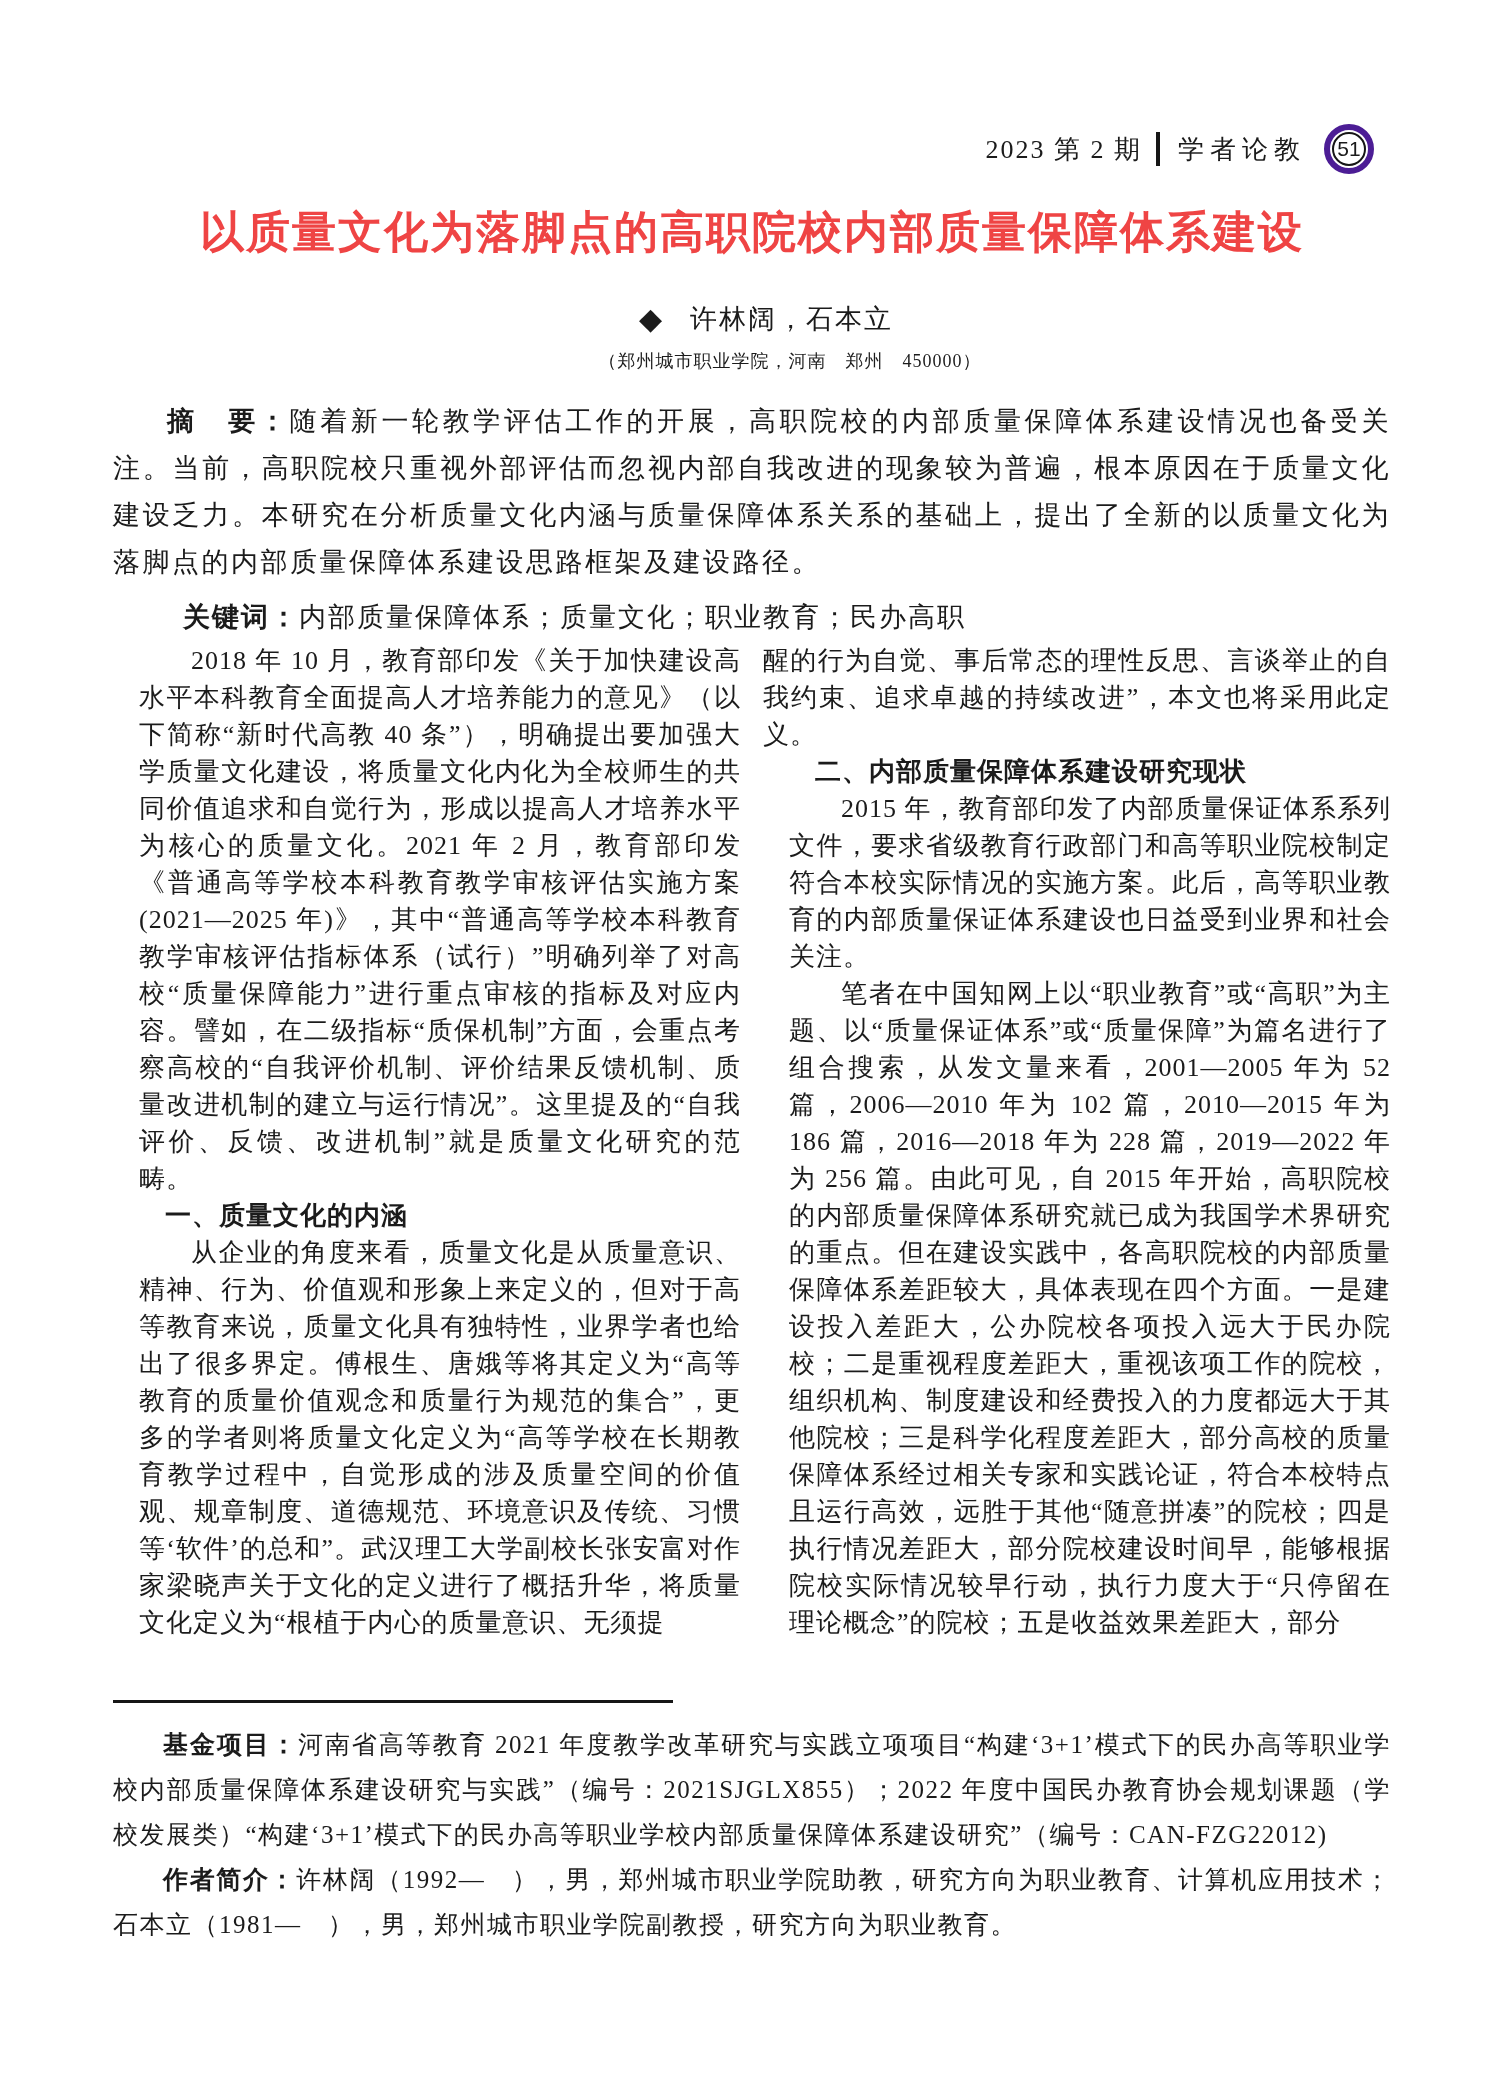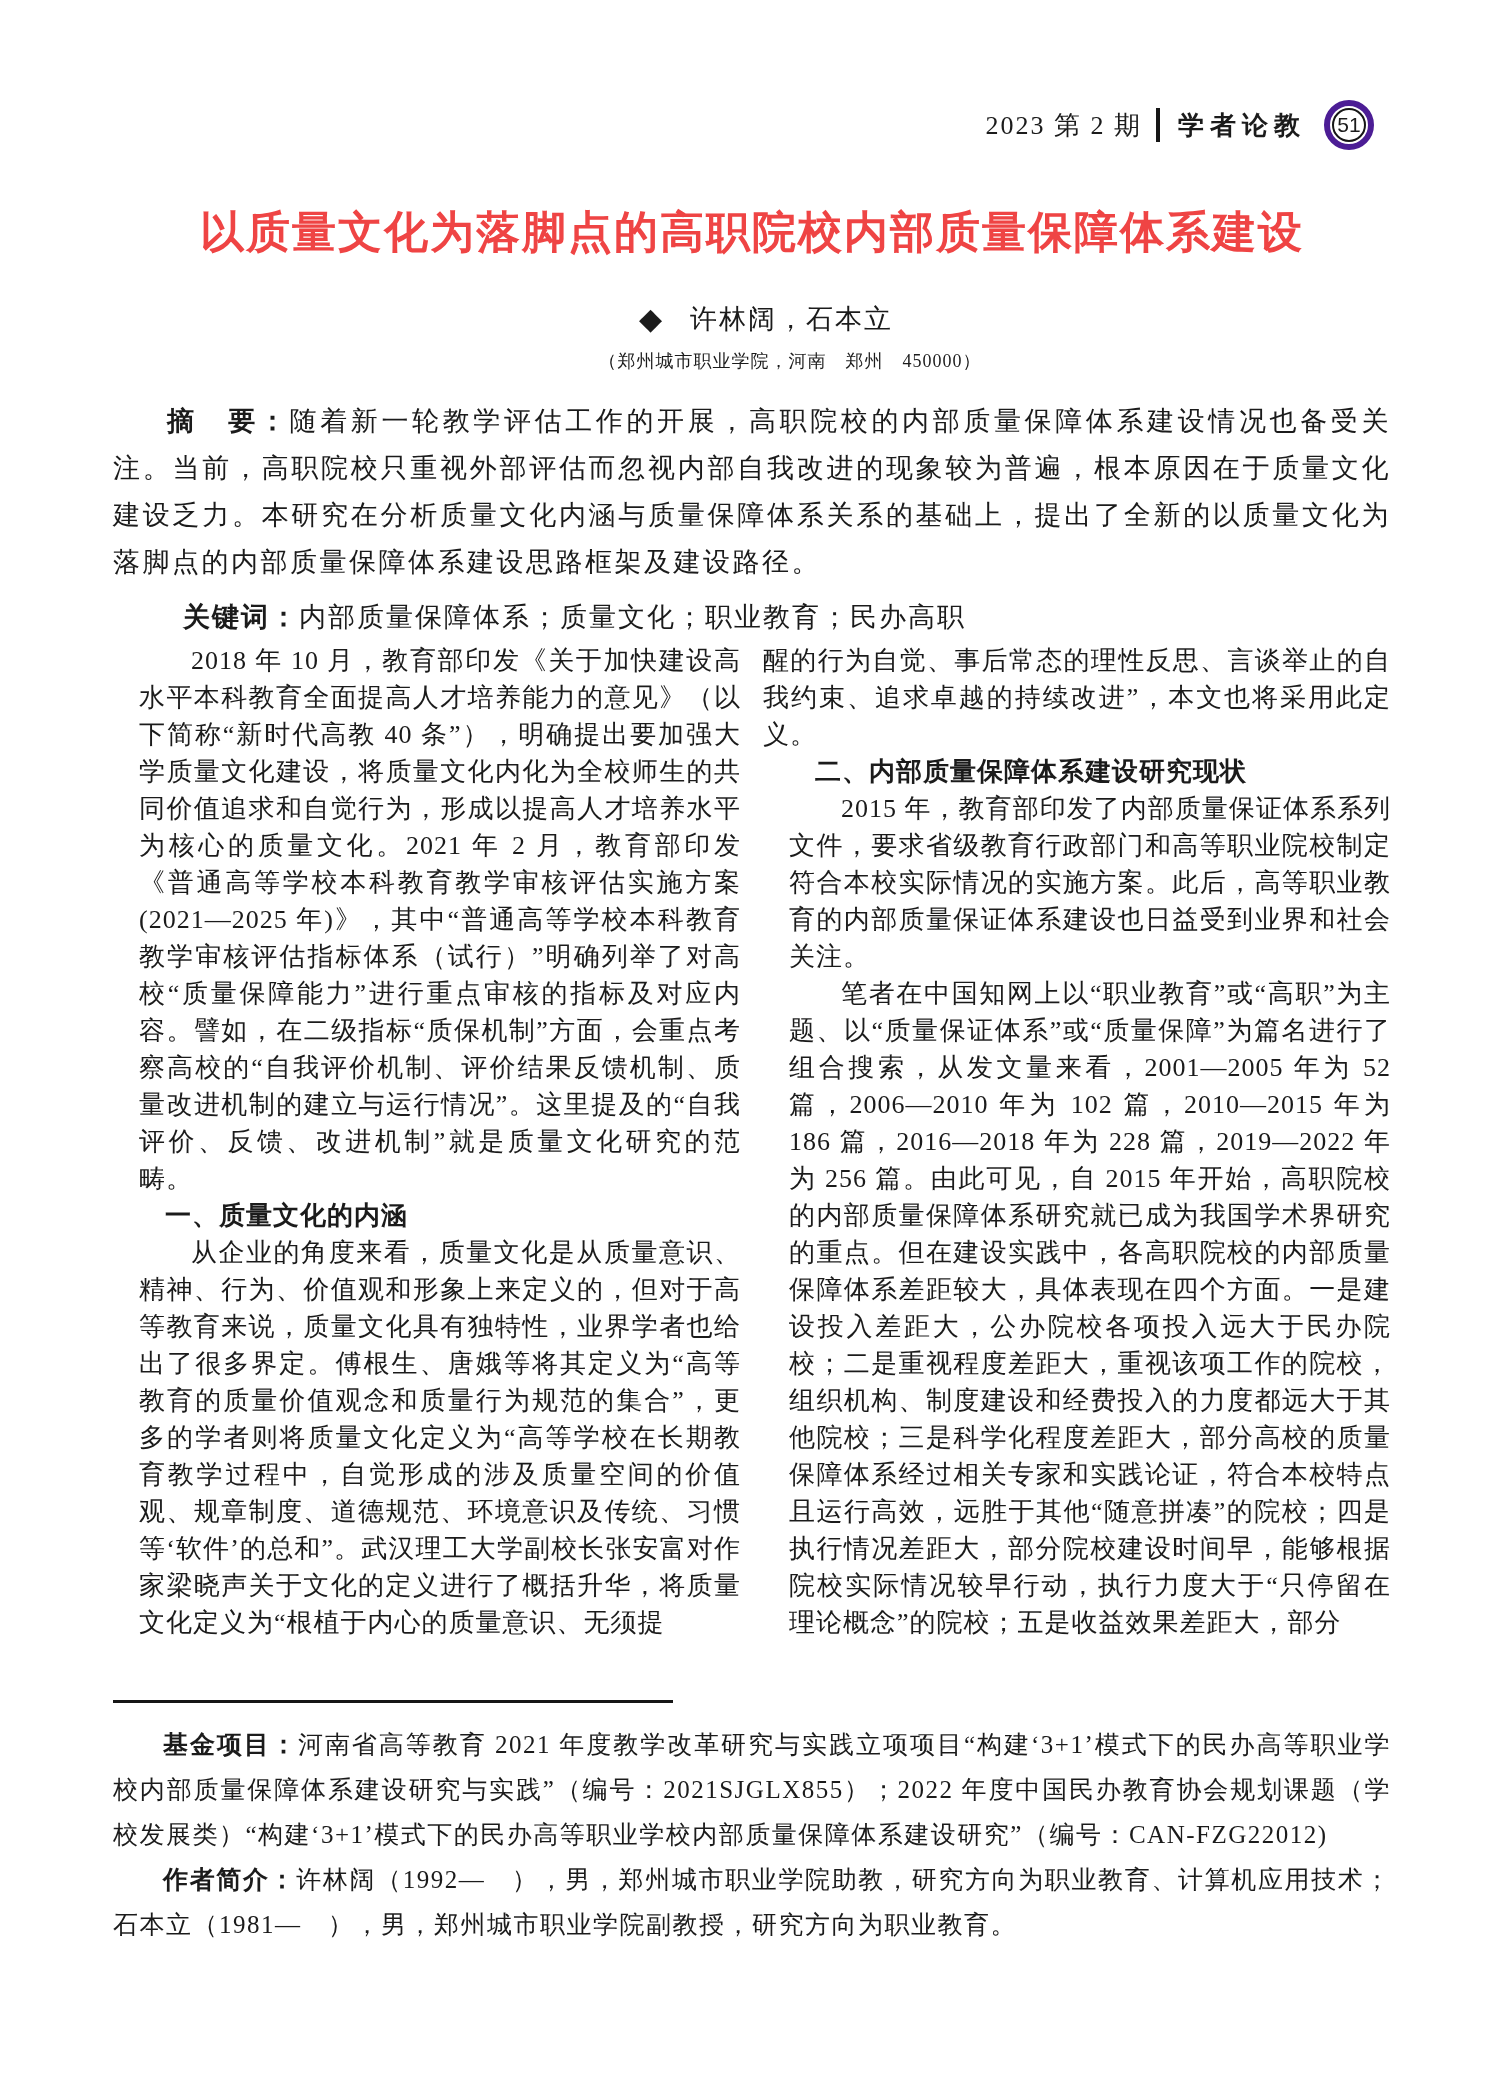--- a/index.html
+++ b/index.html
@@ -14,39 +14,39 @@
     margin: 0 auto;
     background: #ffffff;
     color: #1b1b1b;
     font-family: "Liberation Serif", "DejaVu Serif", serif;
     overflow: hidden;
   }
 
   
   .header {
     position: absolute;
-    top: 100px;
+    top: 124px;
     right: 130px;
     display: flex;
     align-items: center;
     font-size: 26px;
     letter-spacing: 2px;
     white-space: nowrap;
   }
   .header .issue { font-family: "Liberation Serif", "DejaVu Serif", serif; }
   .header .vbar {
     display: inline-block;
     width: 4px;
     height: 34px;
     background: #161616;
     margin: 0 18px 0 14px;
   }
   .header .column-name {
     font-family: "Liberation Sans", "DejaVu Sans", sans-serif;
-    font-weight: bold;
+    font-weight: normal;
     letter-spacing: 6px;
   }
   .page-badge {
     width: 50px;
     height: 50px;
     margin-left: 18px;
     border: 6px solid #4c1d95;
     border-radius: 50%;
     box-sizing: border-box;
     display: flex;

